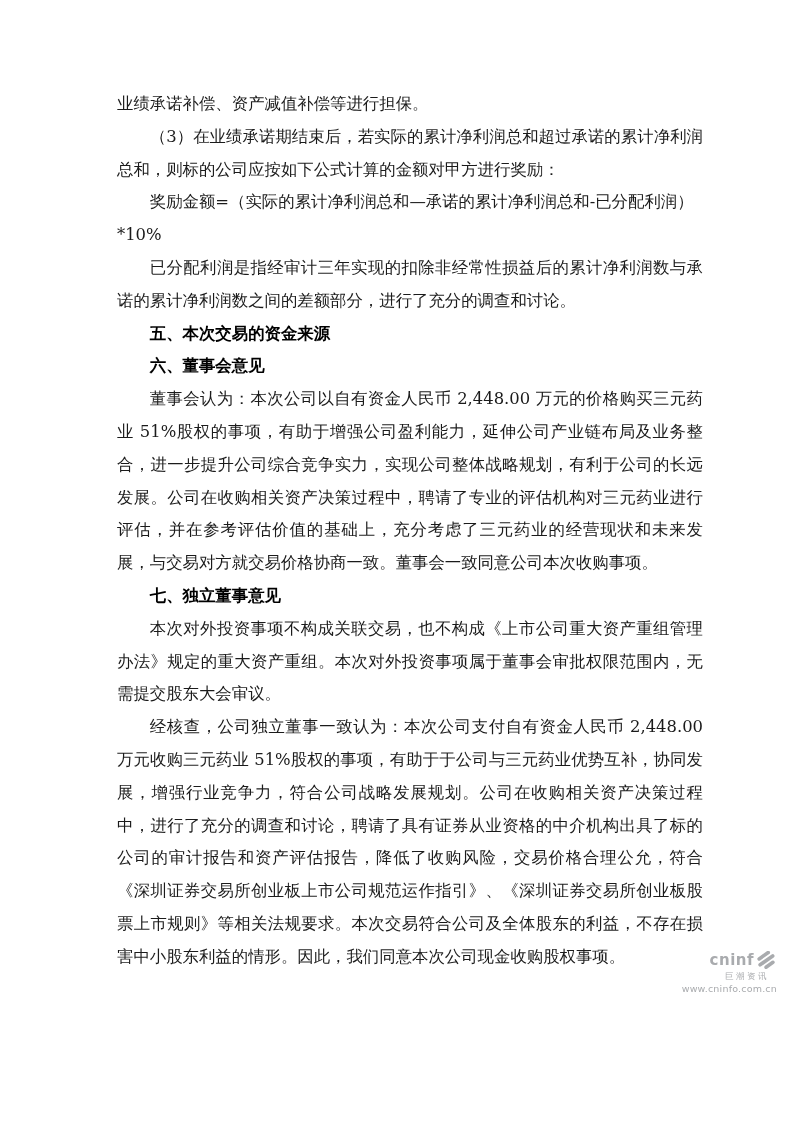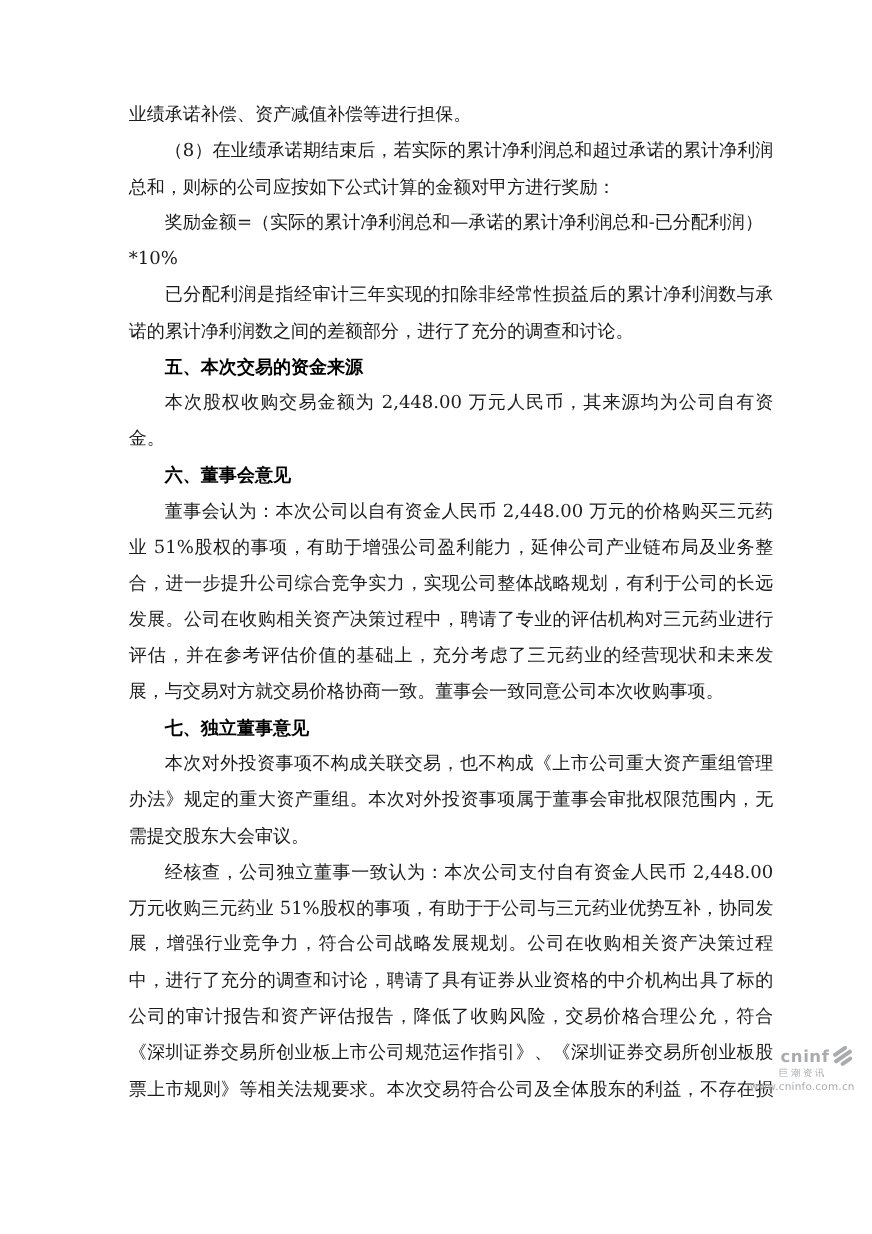--- a/index.html
+++ b/index.html
@@ -63,41 +63,40 @@
   }
   .logo-swirl {
     width: 21px;
     height: 19px;
     display: block;
   }
   .logo-sub {
     font-size: 8.5px;
     letter-spacing: 2.5px;
     margin-top: 2px;
-    margin-right: 25px;
+    margin-right: 8px;
   }
   .logo-url {
     font-size: 9.5px;
     letter-spacing: 0.2px;
     margin-top: 3px;
   }
 </style>
 </head>
 <body>
 
 <div class="page">
 
   <div class="content">
     <p class="para continuation">业绩承诺补偿、资产减值补偿等进行担保。</p>
-    <p class="para">（8）在业绩承诺期结束后，若实际的累计净利润总和超过承诺的累计净利润总和，则标的公司应按如下公式计算的金额对甲方进行奖励：</p>
+    <p class="para">（3）在业绩承诺期结束后，若实际的累计净利润总和超过承诺的累计净利润总和，则标的公司应按如下公式计算的金额对甲方进行奖励：</p>
     <p class="para">奖励金额=（实际的累计净利润总和—承诺的累计净利润总和-已分配利润）</p>
     <p class="para continuation">*10%</p>
     <p class="para">已分配利润是指经审计三年实现的扣除非经常性损益后的累计净利润数与承诺的累计净利润数之间的差额部分，进行了充分的调查和讨论。</p>
     <p class="para heading">五、本次交易的资金来源</p>
-    <p class="para">本次股权收购交易金额为 2,448.00 万元人民币，其来源均为公司自有资金。</p>
     <p class="para heading">六、董事会意见</p>
     <p class="para">董事会认为：本次公司以自有资金人民币 2,448.00 万元的价格购买三元药业 51%股权的事项，有助于增强公司盈利能力，延伸公司产业链布局及业务整合，进一步提升公司综合竞争实力，实现公司整体战略规划，有利于公司的长远发展。公司在收购相关资产决策过程中，聘请了专业的评估机构对三元药业进行评估，并在参考评估价值的基础上，充分考虑了三元药业的经营现状和未来发展，与交易对方就交易价格协商一致。董事会一致同意公司本次收购事项。</p>
     <p class="para heading">七、独立董事意见</p>
     <p class="para">本次对外投资事项不构成关联交易，也不构成《上市公司重大资产重组管理办法》规定的重大资产重组。本次对外投资事项属于董事会审批权限范围内，无需提交股东大会审议。</p>
     <p class="para">经核查，公司独立董事一致认为：本次公司支付自有资金人民币 2,448.00 万元收购三元药业 51%股权的事项，有助于于公司与三元药业优势互补，协同发展，增强行业竞争力，符合公司战略发展规划。公司在收购相关资产决策过程中，进行了充分的调查和讨论，聘请了具有证券从业资格的中介机构出具了标的公司的审计报告和资产评估报告，降低了收购风险，交易价格合理公允，符合《深圳证券交易所创业板上市公司规范运作指引》、《深圳证券交易所创业板股票上市规则》等相关法规要求。本次交易符合公司及全体股东的利益，不存在损害中小股东利益的情形。因此，我们同意本次公司现金收购股权事项。</p>
   </div>
 
   <div class="footer">
     <div class="logo-row">
       <span class="logo-text">cninf</span>

